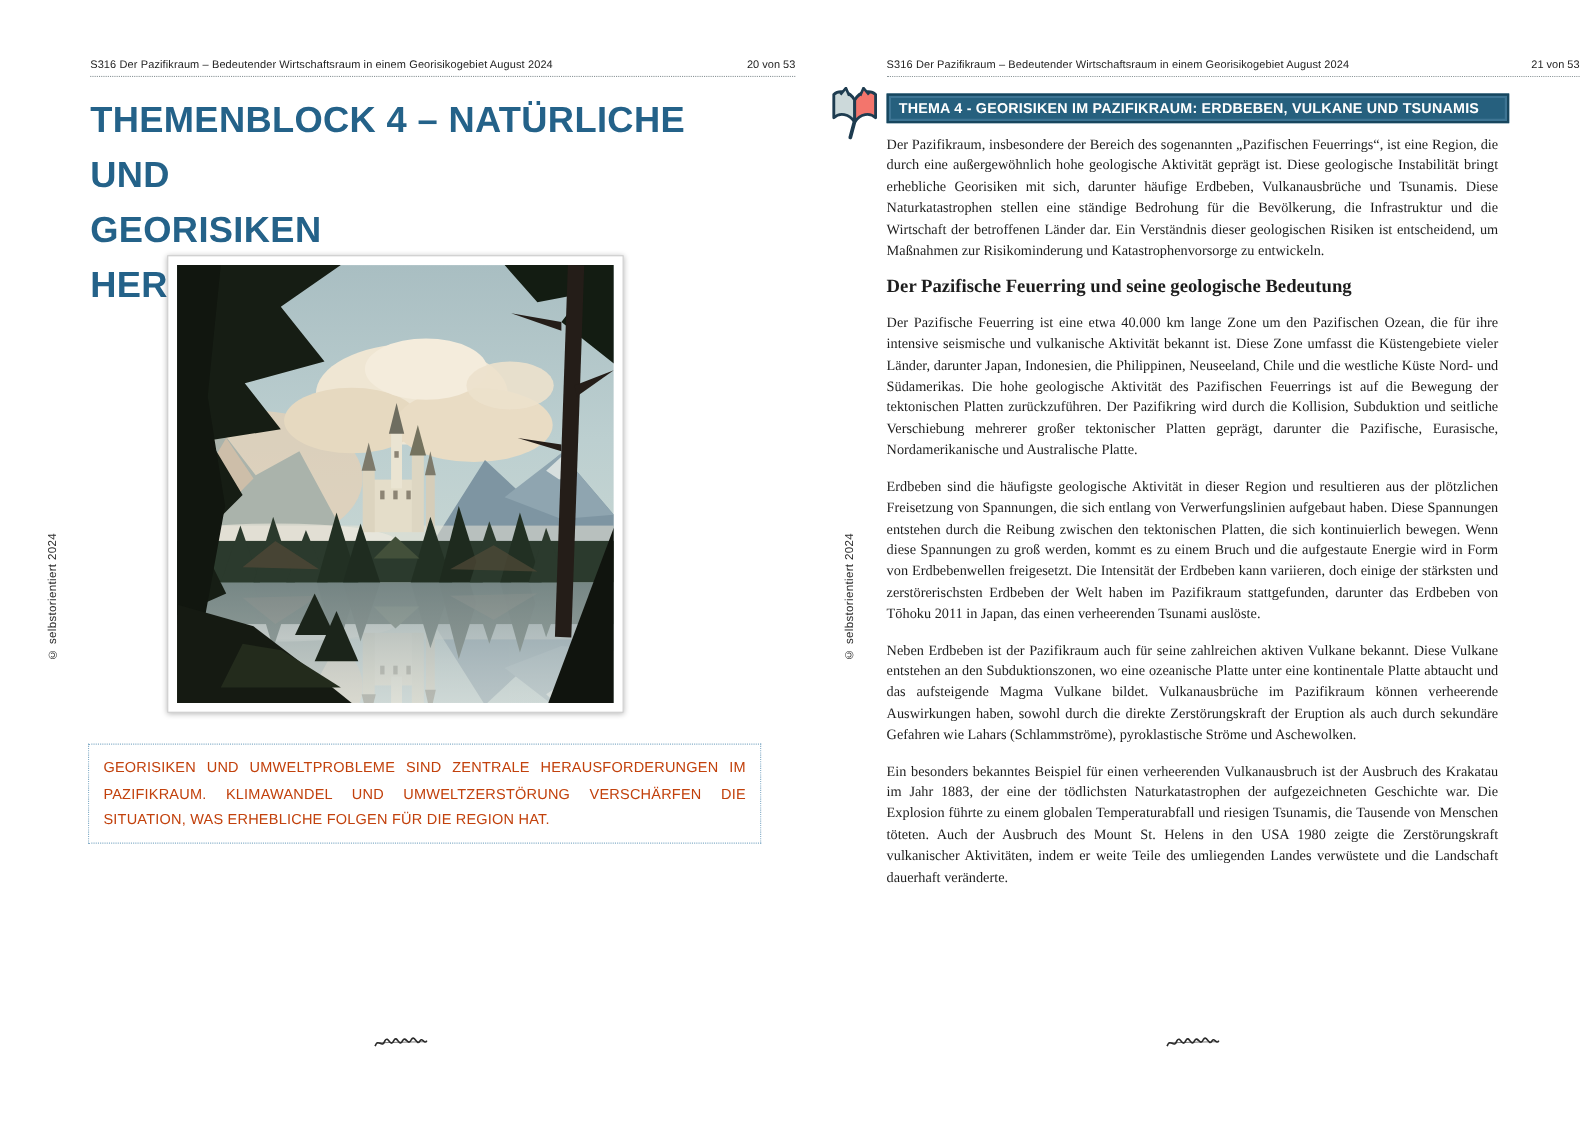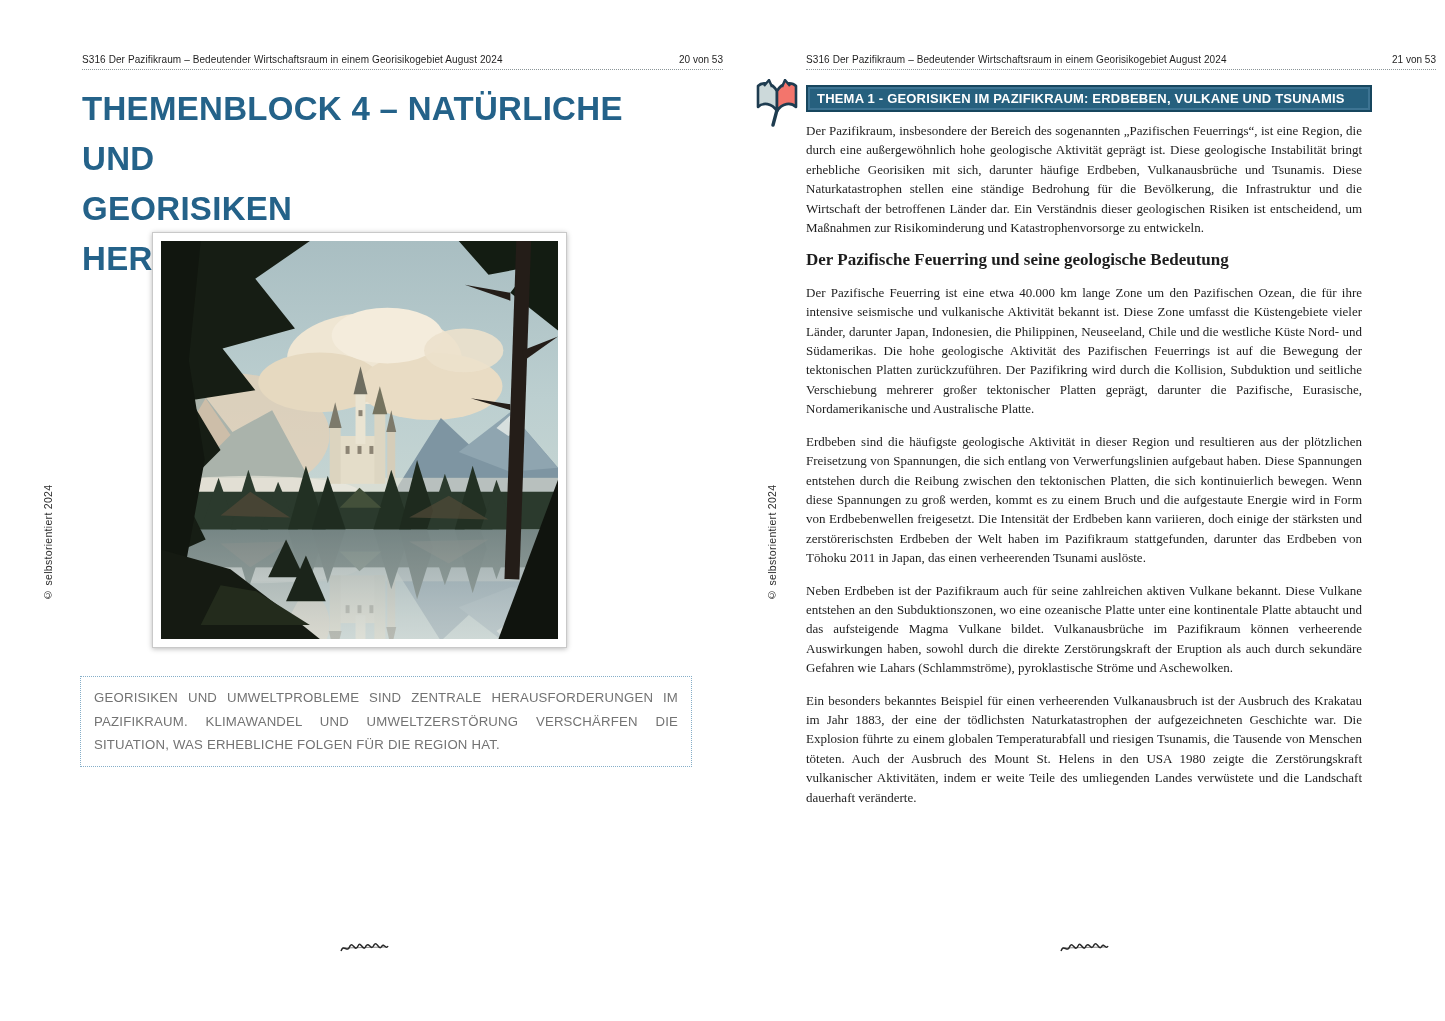--- a/index.html
+++ b/index.html
@@ -29,21 +29,21 @@
   .photo-frame {
     position:absolute; left:152px; top:232px; width:415px; height:416px;
     background:#ffffff; border:1px solid #c9c9c9; padding:8px;
     box-shadow:0 1px 5px rgba(0,0,0,0.28);
   }
   .photo-frame svg { display:block; width:397px; height:398px; }
   .caption-box {
     position:absolute; left:80px; top:676px; width:612px;
     border:1px dotted #85aec8; padding:9px 13px;
     font-size:13.2px; line-height:23.5px; font-weight:500;
-    letter-spacing:0.2px; color:#737373;
+    letter-spacing:0.2px; color:#c2410c;
     text-align:justify; text-transform:uppercase;
   }
   
   .book-icon { position:absolute; left:752px; top:79px; width:50px; height:48px; }
   .banner {
     position:absolute; left:806px; top:85px; width:566px; height:27px;
     background:#26607e; border:2px solid #17465e;
     box-shadow:inset 0 0 0 2px #3d7493;
     color:#ffffff; font-size:13px; font-weight:700; letter-spacing:0.2px;
     line-height:23px; padding:0 9px; white-space:nowrap; overflow:hidden;
@@ -187,21 +187,21 @@
   </div>
 
   <svg class="book-icon" viewBox="0 0 48 48">
     <path d="M24,31 L20,46" stroke="#1e3c50" stroke-width="3.4" fill="none" stroke-linecap="round"></path>
     <path d="M24,12 C19,3 9,3 5,7 L5,28 C10,23 19,24 24,32 Z" fill="#ccd9da" stroke="#1e3c50" stroke-width="2.6" stroke-linejoin="round"></path>
     <path d="M24,12 C29,3 39,3 43,7 L43,28 C38,23 29,24 24,32 Z" fill="#f3756c" stroke="#1e3c50" stroke-width="2.6" stroke-linejoin="round"></path>
     <path d="M11,7 L16,1 L19,8" fill="#ccd9da" stroke="#1e3c50" stroke-width="2.4" stroke-linejoin="round"></path>
     <path d="M37,7 L32,1 L29,8" fill="#f3756c" stroke="#1e3c50" stroke-width="2.4" stroke-linejoin="round"></path>
   </svg>
 
-  <div class="banner">THEMA 1 - GEORISIKEN IM PAZIFIKRAUM: ERDBEBEN, VULKANE UND TSUNAMIS</div>
+  <div class="banner">THEMA 4 - GEORISIKEN IM PAZIFIKRAUM: ERDBEBEN, VULKANE UND TSUNAMIS</div>
 
   <div class="content">
     <p>Der Pazifikraum, insbesondere der Bereich des sogenannten „Pazifischen Feuerrings“, ist eine Region, die durch eine außergewöhnlich hohe geologische Aktivität geprägt ist. Diese geologische Instabilität bringt erhebliche Georisiken mit sich, darunter häufige Erdbeben, Vulkanausbrüche und Tsunamis. Diese Naturkatastrophen stellen eine ständige Bedrohung für die Bevölkerung, die Infrastruktur und die Wirtschaft der betroffenen Länder dar. Ein Verständnis dieser geologischen Risiken ist entscheidend, um Maßnahmen zur Risikominderung und Katastrophenvorsorge zu entwickeln.</p>
     <h3>Der Pazifische Feuerring und seine geologische Bedeutung</h3>
     <p>Der Pazifische Feuerring ist eine etwa 40.000 km lange Zone um den Pazifischen Ozean, die für ihre intensive seismische und vulkanische Aktivität bekannt ist. Diese Zone umfasst die Küstengebiete vieler Länder, darunter Japan, Indonesien, die Philippinen, Neuseeland, Chile und die westliche Küste Nord- und Südamerikas. Die hohe geologische Aktivität des Pazifischen Feuerrings ist auf die Bewegung der tektonischen Platten zurückzuführen. Der Pazifikring wird durch die Kollision, Subduktion und seitliche Verschiebung mehrerer großer tektonischer Platten geprägt, darunter die Pazifische, Eurasische, Nordamerikanische und Australische Platte.</p>
     <p>Erdbeben sind die häufigste geologische Aktivität in dieser Region und resultieren aus der plötzlichen Freisetzung von Spannungen, die sich entlang von Verwerfungslinien aufgebaut haben. Diese Spannungen entstehen durch die Reibung zwischen den tektonischen Platten, die sich kontinuierlich bewegen. Wenn diese Spannungen zu groß werden, kommt es zu einem Bruch und die aufgestaute Energie wird in Form von Erdbebenwellen freigesetzt. Die Intensität der Erdbeben kann variieren, doch einige der stärksten und zerstörerischsten Erdbeben der Welt haben im Pazifikraum stattgefunden, darunter das Erdbeben von Tōhoku 2011 in Japan, das einen verheerenden Tsunami auslöste.</p>
     <p>Neben Erdbeben ist der Pazifikraum auch für seine zahlreichen aktiven Vulkane bekannt. Diese Vulkane entstehen an den Subduktionszonen, wo eine ozeanische Platte unter eine kontinentale Platte abtaucht und das aufsteigende Magma Vulkane bildet. Vulkanausbrüche im Pazifikraum können verheerende Auswirkungen haben, sowohl durch die direkte Zerstörungskraft der Eruption als auch durch sekundäre Gefahren wie Lahars (Schlammströme), pyroklastische Ströme und Aschewolken.</p>
     <p>Ein besonders bekanntes Beispiel für einen verheerenden Vulkanausbruch ist der Ausbruch des Krakatau im Jahr 1883, der eine der tödlichsten Naturkatastrophen der aufgezeichneten Geschichte war. Die Explosion führte zu einem globalen Temperaturabfall und riesigen Tsunamis, die Tausende von Menschen töteten. Auch der Ausbruch des Mount St. Helens in den USA 1980 zeigte die Zerstörungskraft vulkanischer Aktivitäten, indem er weite Teile des umliegenden Landes verwüstete und die Landschaft dauerhaft veränderte.</p>
   </div>
 

